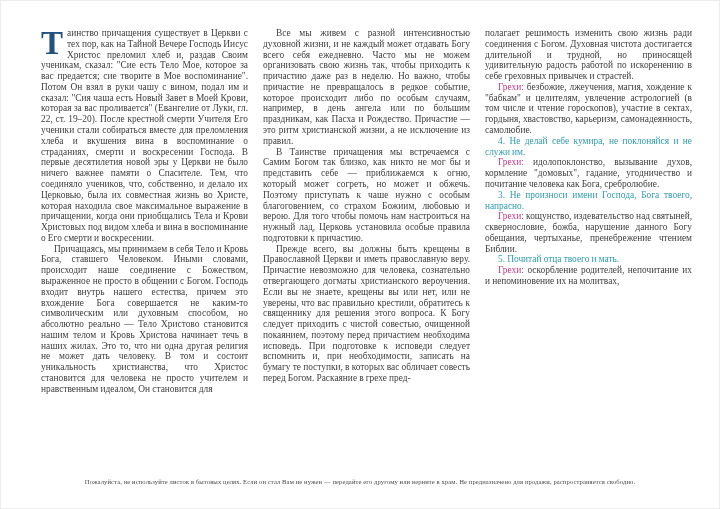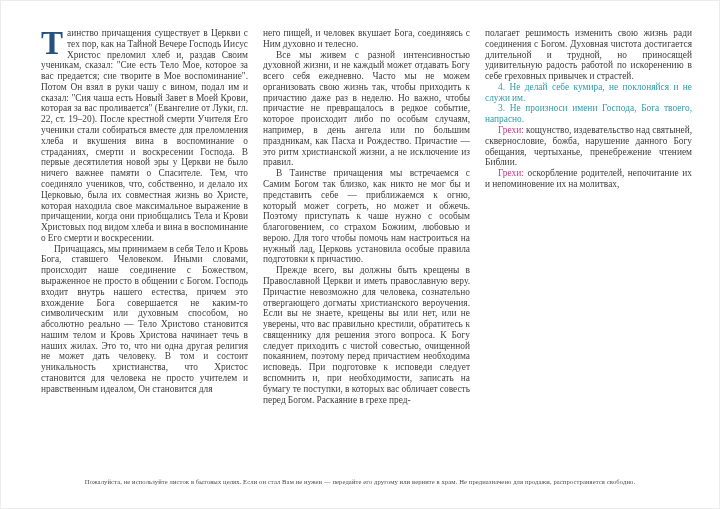--- a/index.html
+++ b/index.html
@@ -75,27 +75,29 @@
 </head>
 <body>
 
 <div id="page" style="--body-color: #3f3e3e; --dropcap-color: #24527e; --commandment-color: #2f9cab; --sins-color: #c23b82;">
   <div id="columns">
     <div class="col">
         <p class="para first"><span class="dropcap">Т</span>аинство причащения существует в Церкви с тех пор, как на Тайной Вечере Господь Иисус Христос преломил хлеб и, раздав Своим ученикам, сказал: "Сие есть Тело Мое, которое за вас предается; сие творите в Мое воспоминание". Потом Он взял в руки чашу с вином, подал им и сказал: "Сия чаша есть Новый Завет в Моей Крови, которая за вас проливается" (Евангелие от Луки, гл. 22, ст. 19–20). После крестной смерти Учителя Его ученики стали собираться вместе для преломления хлеба и вкушения вина в воспоминание о страданиях, смерти и воскресении Господа. В первые десятилетия новой эры у Церкви не было ничего важнее памяти о Спасителе. Тем, что соединяло учеников, что, собственно, и делало их Церковью, была их совместная жизнь во Христе, которая находила свое максимальное выражение в причащении, когда они приобщались Тела и Крови Христовых под видом хлеба и вина в воспоминание о Его смерти и воскресении.</p>
         <p class="para indent">Причащаясь, мы принимаем в себя Тело и Кровь Бога, ставшего Человеком. Иными словами, происходит наше соединение с Божеством, выраженное не просто в общении с Богом. Господь входит внутрь нашего естества, причем это вхождение Бога совершается не каким-то символическим или духовным способом, но абсолютно реально — Тело Христово становится нашим телом и Кровь Христова начинает течь в наших жилах. Это то, что ни одна другая религия не может дать человеку. В том и состоит уникальность христианства, что Христос становится для человека не просто учителем и нравственным идеалом, Он становится для</p>
       </div>
     <div class="col">
-        <p class="para cont">него пищей, и человек вкушает Бога, соединяясь с Ним духовно и телесно.</p>
         <p class="para indent">Все мы живем с разной интенсивностью духовной жизни, и не каждый может отдавать Богу всего себя ежедневно. Часто мы не можем организовать свою жизнь так, чтобы приходить к причастию даже раз в неделю. Но важно, чтобы причастие не превращалось в редкое событие, которое происходит либо по особым случаям, например, в день ангела или по большим праздникам, как Пасха и Рождество. Причастие — это ритм христианской жизни, а не исключение из правил.</p>
         <p class="para indent">В Таинстве причащения мы встречаемся с Самим Богом так близко, как никто не мог бы и представить себе — приближаемся к огню, который может согреть, но может и обжечь. Поэтому приступать к чаше нужно с особым благоговением, со страхом Божиим, любовью и верою. Для того чтобы помочь нам настроиться на нужный лад, Церковь установила особые правила подготовки к причастию.</p>
         <p class="para indent">Прежде всего, вы должны быть крещены в Православной Церкви и иметь православную веру. Причастие невозможно для человека, сознательно отвергающего догматы христианского вероучения. Если вы не знаете, крещены вы или нет, или не уверены, что вас правильно крестили, обратитесь к священнику для решения этого вопроса. К Богу следует приходить с чистой совестью, очищенной покаянием, поэтому перед причастием необходима исповедь. При подготовке к исповеди следует вспомнить и, при необходимости, записать на бумагу те поступки, в которых вас обличает совесть перед Богом. Раскаяние в грехе пред-</p>
       </div>
     <div class="col">
         <p class="para cont">полагает решимость изменить свою жизнь ради соединения с Богом. Духовная чистота достигается длительной и трудной, но приносящей удивительную радость работой по искоренению в себе греховных привычек и страстей.</p>
+        <p class="para sins"><span class="sins-label">Грехи: </span>безбожие, лжеучения, магия, хождение к "бабкам" и целителям, увлечение астрологией (в том числе и чтение гороскопов), участие в сектах, гордыня, хвастовство, карьеризм, самонадеянность, самолюбие.</p>
         <p class="para commandment">4. Не делай себе кумира, не поклоняйся и не служи им.</p>
+        <p class="para sins"><span class="sins-label">Грехи: </span>идолопоклонство, вызывание духов, кормление "домовых", гадание, угодничество и почитание человека как Бога, сребролюбие.</p>
         <p class="para commandment">3. Не произноси имени Господа, Бога твоего, напрасно.</p>
         <p class="para sins"><span class="sins-label">Грехи: </span>кощунство, издевательство над святыней, сквернословие, божба, нарушение данного Богу обещания, чертыханье, пренебрежение чтением Библии.</p>
+        <p class="para commandment">5. Почитай отца твоего и мать.</p>
         <p class="para sins"><span class="sins-label">Грехи: </span>оскорбление родителей, непочитание их и непоминовение их на молитвах,</p>
       </div>
   </div>
   <div id="footer-note">Пожалуйста, не используйте листок в бытовых целях. Если он стал Вам не нужен — передайте его другому или верните в храм. Не предназначено для продажи, распространяется свободно.</div>
 </div>
 
 </body></html>

